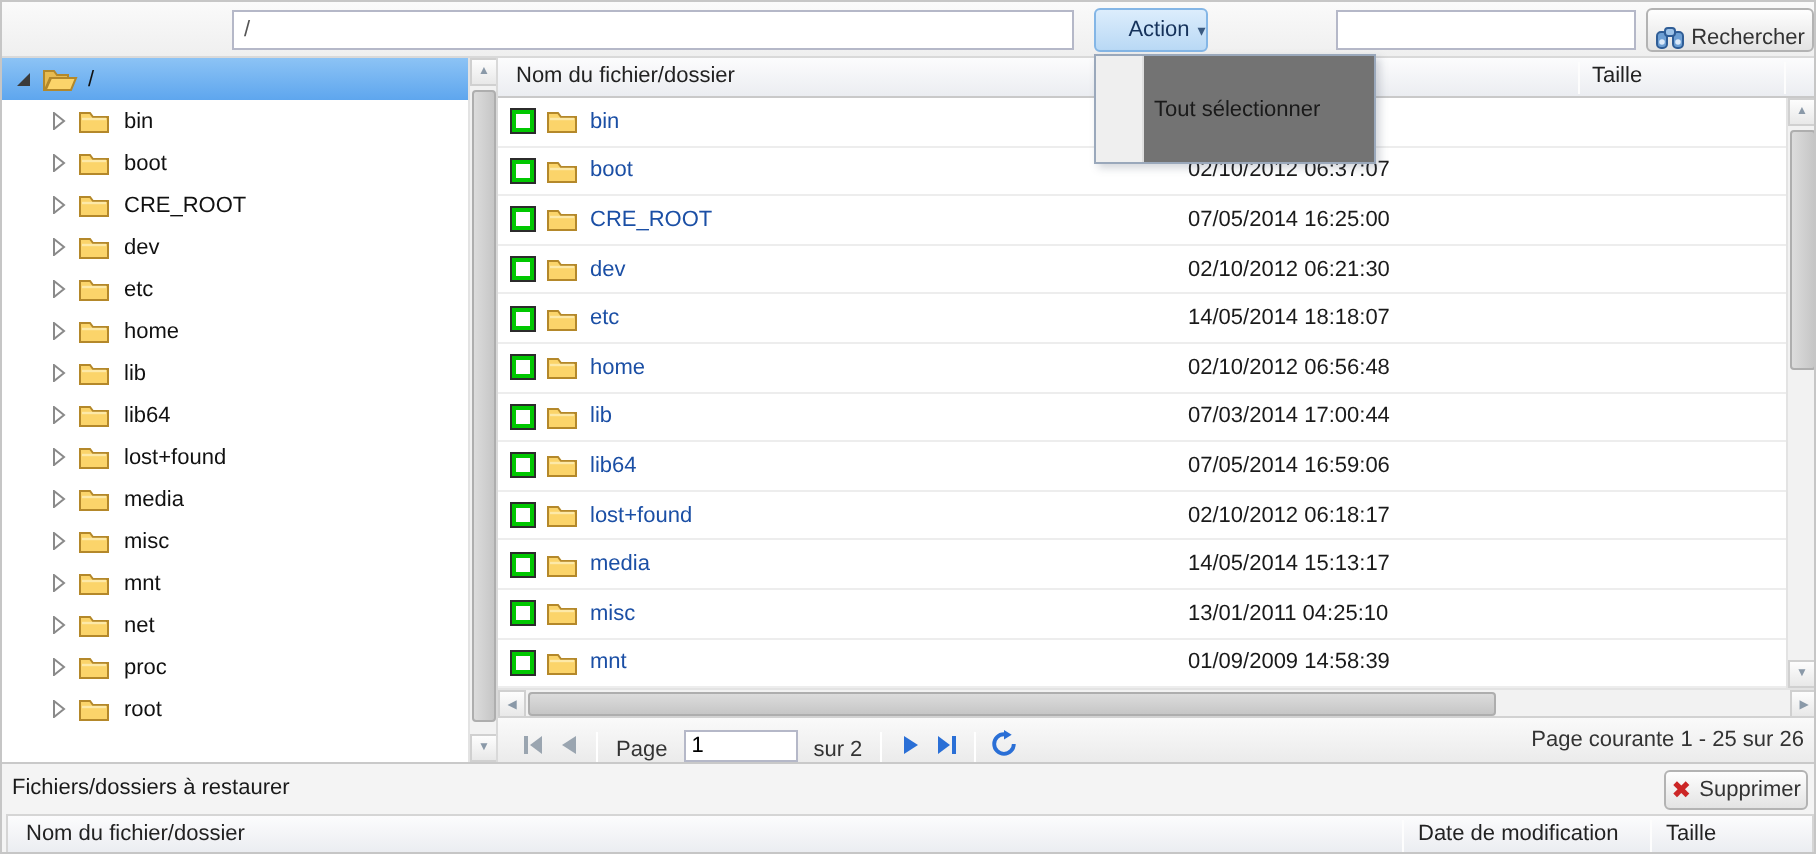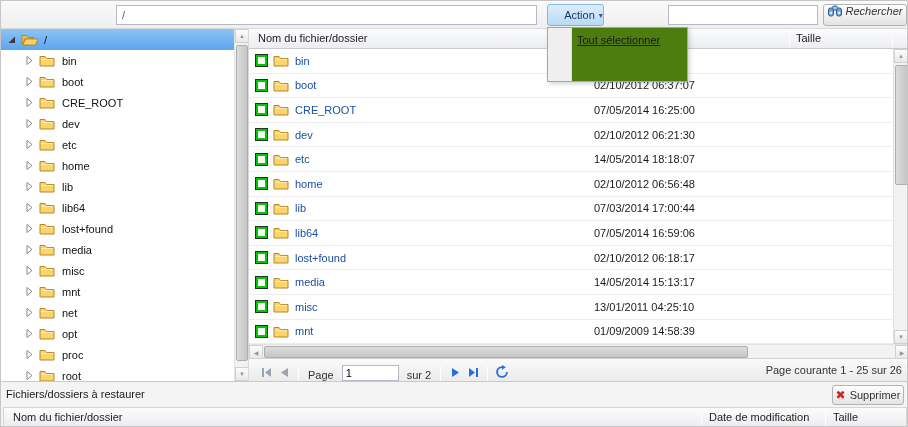--- a/index.html
+++ b/index.html
@@ -17,21 +17,21 @@
   .loc-input { position:absolute; left:115px; top:4px; width:421px; height:20px;
     border:1px solid #b5b8c8; background:#fff; font:inherit; color:#555; padding:0 5px; }
   .action-btn { position:absolute; left:546px; top:3px; width:57px; height:22px;
     background:linear-gradient(#dcedfc,#b9d9f5); border:1px solid #84b6e6; border-radius:3px;
     display:flex; align-items:center; justify-content:center; gap:4px; color:#15325b; cursor:default;padding-left:16px; }
   .action-caret { font-size:8px; color:#3a5a80; }
   .search-input { position:absolute; left:667px; top:4px; width:150px; height:20px;
     border:1px solid #b5b8c8; background:#fff; font:inherit; padding:0 5px; }
   .search-btn { position:absolute; left:822px; top:3px; width:84px; height:22px;
     background:linear-gradient(#fefefe,#e3e3e3); border:1px solid #b3b3b3; border-radius:3px;
-    display:flex; align-items:flex-start; justify-content:center; gap:4px; color:#333;font-style:italic; }
+    display:flex; align-items:flex-end; justify-content:center; gap:4px; color:#333; }
   
   .main { position:absolute; left:0; top:28px; width:100%; height:352px; background:#fff; }
   
   .tree { position:absolute; left:0; top:0; width:248px; height:352px;
     border-right:1px solid #d9d9d9; background:#fff; overflow:hidden; }
   .tree-body { position:absolute; left:0; top:0; width:233px; height:352px; overflow:hidden; }
   .tree-row { height:21px; display:flex; align-items:center; padding-left:24px; white-space:nowrap; }
   .tree-row.root { padding-left:6px; }
   .tree-row.selected { background:linear-gradient(#8cc3f5,#5ea6ee); }
   .tree-caret { width:14px; display:inline-flex; justify-content:flex-start; }
@@ -95,22 +95,22 @@
   .bottom-title { position:absolute; left:5px; top:6px; color:#1a1a1a; }
   .delete-btn { position:absolute; right:3px; top:3px; width:72px; height:20px;
     background:linear-gradient(#fefefe,#e3e3e3); border:1px solid #b3b3b3; border-radius:3px;
     display:flex; align-items:center; justify-content:center; gap:4px; color:#333; }
   .delete-x { color:#cc2626; font-size:12px; line-height:12px; }
   .bottom-header { position:absolute; left:2px; top:25px; width:904px; height:20px;
     background:linear-gradient(#fcfcfd,#ebedf1); border:1px solid #d5d5d5; border-bottom:1px solid #c9c9c9; }
   .bottom-header .h-label { position:absolute; top:3px; color:#222; white-space:nowrap; }
   
   .menu { position:absolute; left:546px; top:26px; width:141px; height:55px; z-index:10;
-    background:#4d7c0f; border:1px solid #9aa8bb; box-shadow:2px 2px 4px rgba(80,90,110,.25);
-    padding:0 0;text-decoration:underline; }
+    background:#737373; border:1px solid #9aa8bb; box-shadow:2px 2px 4px rgba(80,90,110,.25);
+    padding:15px 0; }
   .menu-strip { position:absolute; left:0; top:0; width:24px; height:100%;
     background:#efefef; border-right:1px solid #dfdfdf; }
   .menu-item { position:relative; height:25px; line-height:25px; padding-left:29px; color:#1a1a1a; white-space:nowrap; }
 </style>
 </head>
 <body>
 
 <div class="app">
 
   <div class="topbar">
@@ -352,36 +352,20 @@
 
     </span>
     <span class="tree-ficon">
       <svg class="f-closed" width="16" height="13" viewBox="0 0 16 13">
         <path d="M1 2.5 L6 2.5 L7.5 4.5 L15 4.5 L15 12 L1 12 Z" fill="#fbd46a" stroke="#b4882a"></path>
         <path d="M2 5.5 L14 5.5" stroke="#fde9a8" stroke-width="1.2"></path>
       </svg>
 
     </span>
     <span class="tree-label">net</span>
-  </div>
-          <div class="tree-row">
-    <span class="tree-caret">
-      <svg class="col" width="9" height="9" viewBox="0 0 9 9">
-                <polygon points="2,0.5 7,4.5 2,8.5" fill="#ffffff" stroke="#8a8a8a"></polygon>
-              </svg>
-
-    </span>
-    <span class="tree-ficon">
-      <svg class="f-closed" width="16" height="13" viewBox="0 0 16 13">
-        <path d="M1 2.5 L6 2.5 L7.5 4.5 L15 4.5 L15 12 L1 12 Z" fill="#fbd46a" stroke="#b4882a"></path>
-        <path d="M2 5.5 L14 5.5" stroke="#fde9a8" stroke-width="1.2"></path>
-      </svg>
-
-    </span>
-    <span class="tree-label">opt</span>
   </div>
           <div class="tree-row">
     <span class="tree-caret">
       <svg class="col" width="9" height="9" viewBox="0 0 9 9">
                 <polygon points="2,0.5 7,4.5 2,8.5" fill="#ffffff" stroke="#8a8a8a"></polygon>
               </svg>
 
     </span>
     <span class="tree-ficon">
       <svg class="f-closed" width="16" height="13" viewBox="0 0 16 13">

